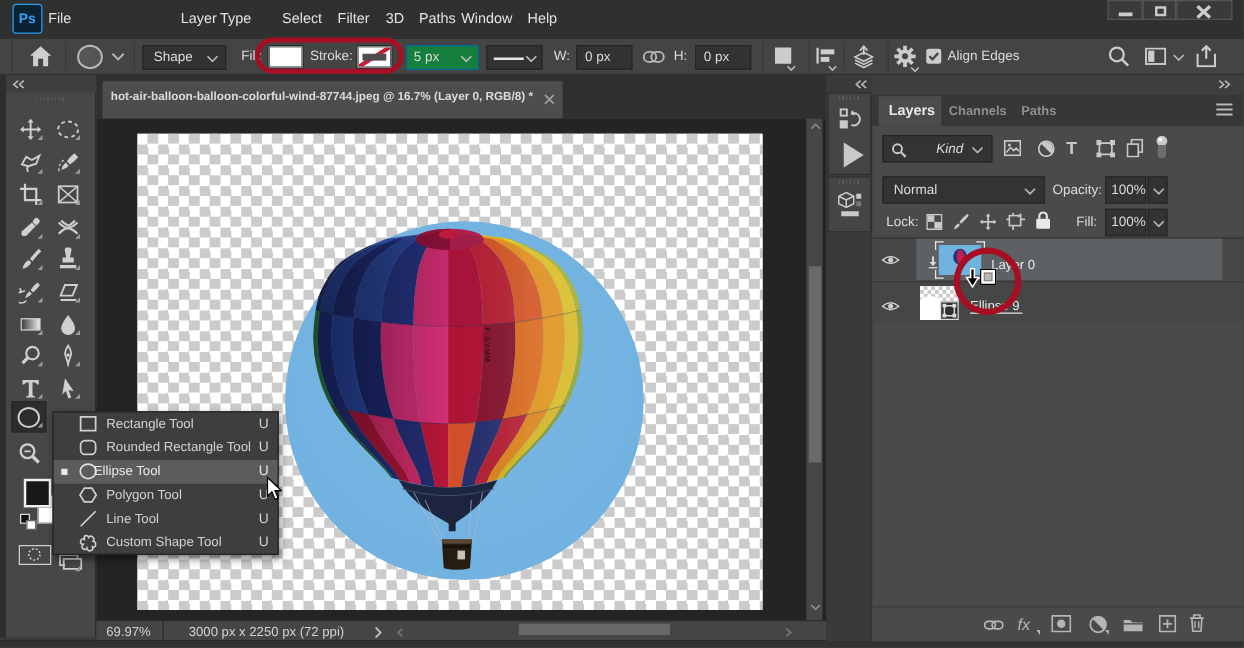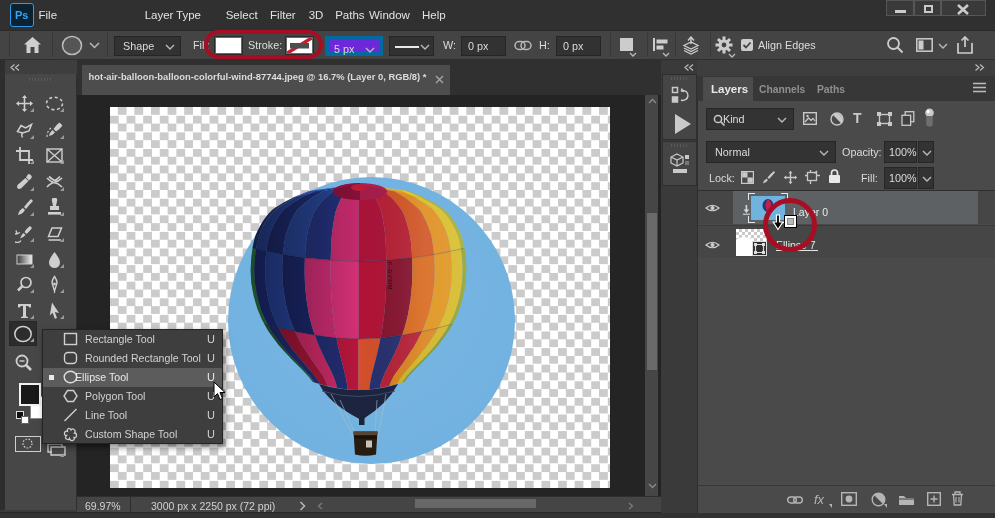--- a/index.html
+++ b/index.html
@@ -55,21 +55,21 @@
   </div>
 <span class="tx" style="left:193px;top:39px;font-size:10.8px;color:#dcdcdc;">Fill:</span>
 <div style="position:absolute;left:215px;top:37px;width:27px;height:17px;background:#fff;border:1px solid #6a6a6a;box-shadow:0 0 0 1px #2a2a2a;"></div>
 <span class="tx" style="left:248px;top:39px;font-size:10.8px;color:#dcdcdc;">Stroke:</span>
 <div style="position:absolute;left:286px;top:37px;width:27px;height:17px;background:#fff;border:1px solid #6a6a6a;box-shadow:0 0 0 1px #2a2a2a;">
     <svg width="25" height="15" style="position:absolute;left:0;top:0;">
       <path d="M-1,16 L26,-1" stroke="#c22031" stroke-width="3.4"></path>
       <rect x="3" y="5" width="19" height="5.5" fill="#4e4e4e"></rect>
     </svg>
   </div>
-<div style="position:absolute;left:325px;top:35.5px;width:58px;height:20px;background:#6d28d9;border:4px solid #0369a1;">
+<div style="position:absolute;left:325px;top:35.5px;width:58px;height:20px;background:#15803d;border:1px solid #0369a1;">
     <span style="position:absolute;left:5px;top:3px;font-size:10.8px;color:#dcdcdc;">5 px</span>
     <svg style="position:absolute;right:4px;top:7px;" width="10" height="6">
       <path d="M1,1 L5,5 L9,1" fill="none" stroke="#b9b9b9" stroke-width="1.4"></path>
     </svg>
   </div>
 <div style="position:absolute;left:389px;top:35.5px;width:45px;height:20px;background:#323232;border:1px solid #252525;">
     <div style="position:absolute;left:5px;top:9px;width:24px;height:2px;background:#e8e8e8;"></div>
     <svg style="position:absolute;right:3px;top:7px;" width="10" height="6">
       <path d="M1,1 L5,5 L9,1" fill="none" stroke="#b9b9b9" stroke-width="1.4"></path>
     </svg>
@@ -424,21 +424,21 @@
       <path d="M1,5.5 L14,5.5"></path>
       <path d="M1,9.5 L14,9.5"></path>
     </g>
   </svg>
 <div style="position:absolute;left:698px;top:101px;width:297px;height:417px;background:#4a4a4a;"></div>
 <div style="position:absolute;left:706px;top:108px;width:88px;height:22px;background:#333333;border:1px solid #262626;">
     <svg style="position:absolute;left:6px;top:5px;" width="13" height="13">
       <circle cx="5" cy="5" r="3.6" fill="none" stroke="#c9c9c9" stroke-width="1.5"></circle>
       <path d="M7.8,7.8 L11.5,11.5" stroke="#c9c9c9" stroke-width="1.7"></path>
     </svg>
-    <span style="position:absolute;left:16px;top:4px;font-size:10.8px;color:#dcdcdc;">Kind</span>
+    <span style="position:absolute;left:42px;top:4px;font-size:10.8px;color:#dcdcdc;font-style:italic;">Kind</span>
     <svg style="position:absolute;right:6px;top:8px;" width="10" height="6">
       <path d="M1,1 L5,5 L9,1" fill="none" stroke="#b9b9b9" stroke-width="1.4"></path>
     </svg>
   </div>
 <svg class="ab" style="left:803px;top:112px;" width="14" height="13">
     <rect x="0.7" y="0.7" width="12.6" height="11.6" fill="none" stroke="#c9c9c9" stroke-width="1.4"></rect>
     <path d="M2,10 L5.5,6 L8,8.5 L10,6.5 L12,9" fill="none" stroke="#c9c9c9" stroke-width="1.2"></path>
     <circle cx="4.5" cy="4" r="1.2" fill="#c9c9c9"></circle>
   </svg>
 <svg class="ab" style="left:830px;top:112px;" width="14" height="14">
@@ -553,21 +553,21 @@
         <rect x="2.5" y="2.5" width="8" height="8" rx="2" fill="none" stroke="#ddd" stroke-width="1.2"></rect>
         <g fill="#ddd">
           <rect x="1" y="1" width="3" height="3"></rect>
           <rect x="9" y="1" width="3" height="3"></rect>
           <rect x="1" y="9" width="3" height="3"></rect>
           <rect x="9" y="9" width="3" height="3"></rect>
         </g>
       </svg>
     </div>
   </div>
-<span class="tx" style="left:776px;top:238.5px;font-size:10.5px;color:#e8e8e8;">Ellipse 7</span>
+<span class="tx" style="left:776px;top:238.5px;font-size:10.5px;color:#e8e8e8;">Ellipse 9</span>
 <div style="position:absolute;left:776px;top:250px;width:42px;height:1px;background:#e4e4e4;"></div>
 <div style="position:absolute;left:698px;top:485px;width:297px;height:33px;background:#4a4a4a;border-top:1px solid #383838;"></div>
 <svg class="ab" style="left:787px;top:495px;" width="16" height="10">
     <g fill="none" stroke="#b5b5b5" stroke-width="1.4">
       <rect x="0.7" y="2" width="8.6" height="6" rx="3"></rect>
       <rect x="6.7" y="2" width="8.6" height="6" rx="3"></rect>
     </g>
   </svg>
 <span class="tx" style="left:814px;top:492px;font-size:13px;font-style:italic;color:#b5b5b5;">fx</span>
 <div class="ab" style="left:829px;top:504px;width:0;height:0;border-left:3.5px solid transparent;border-top:4px solid #b5b5b5;"></div>

